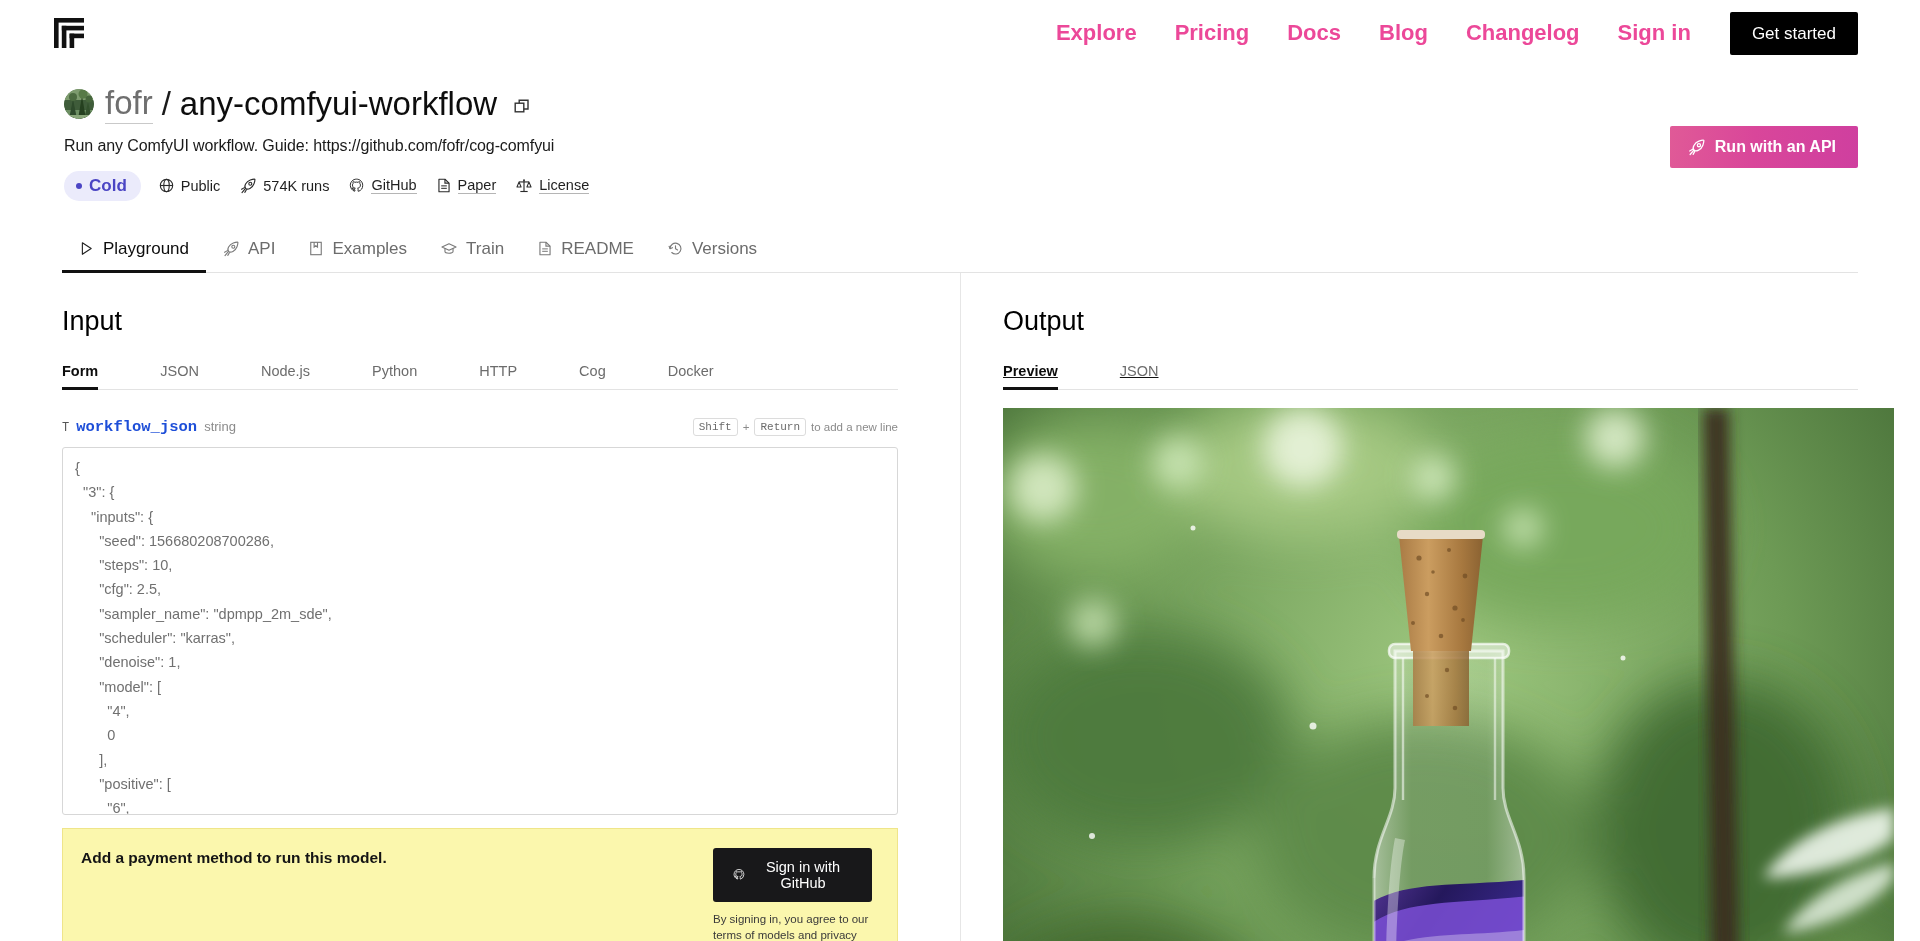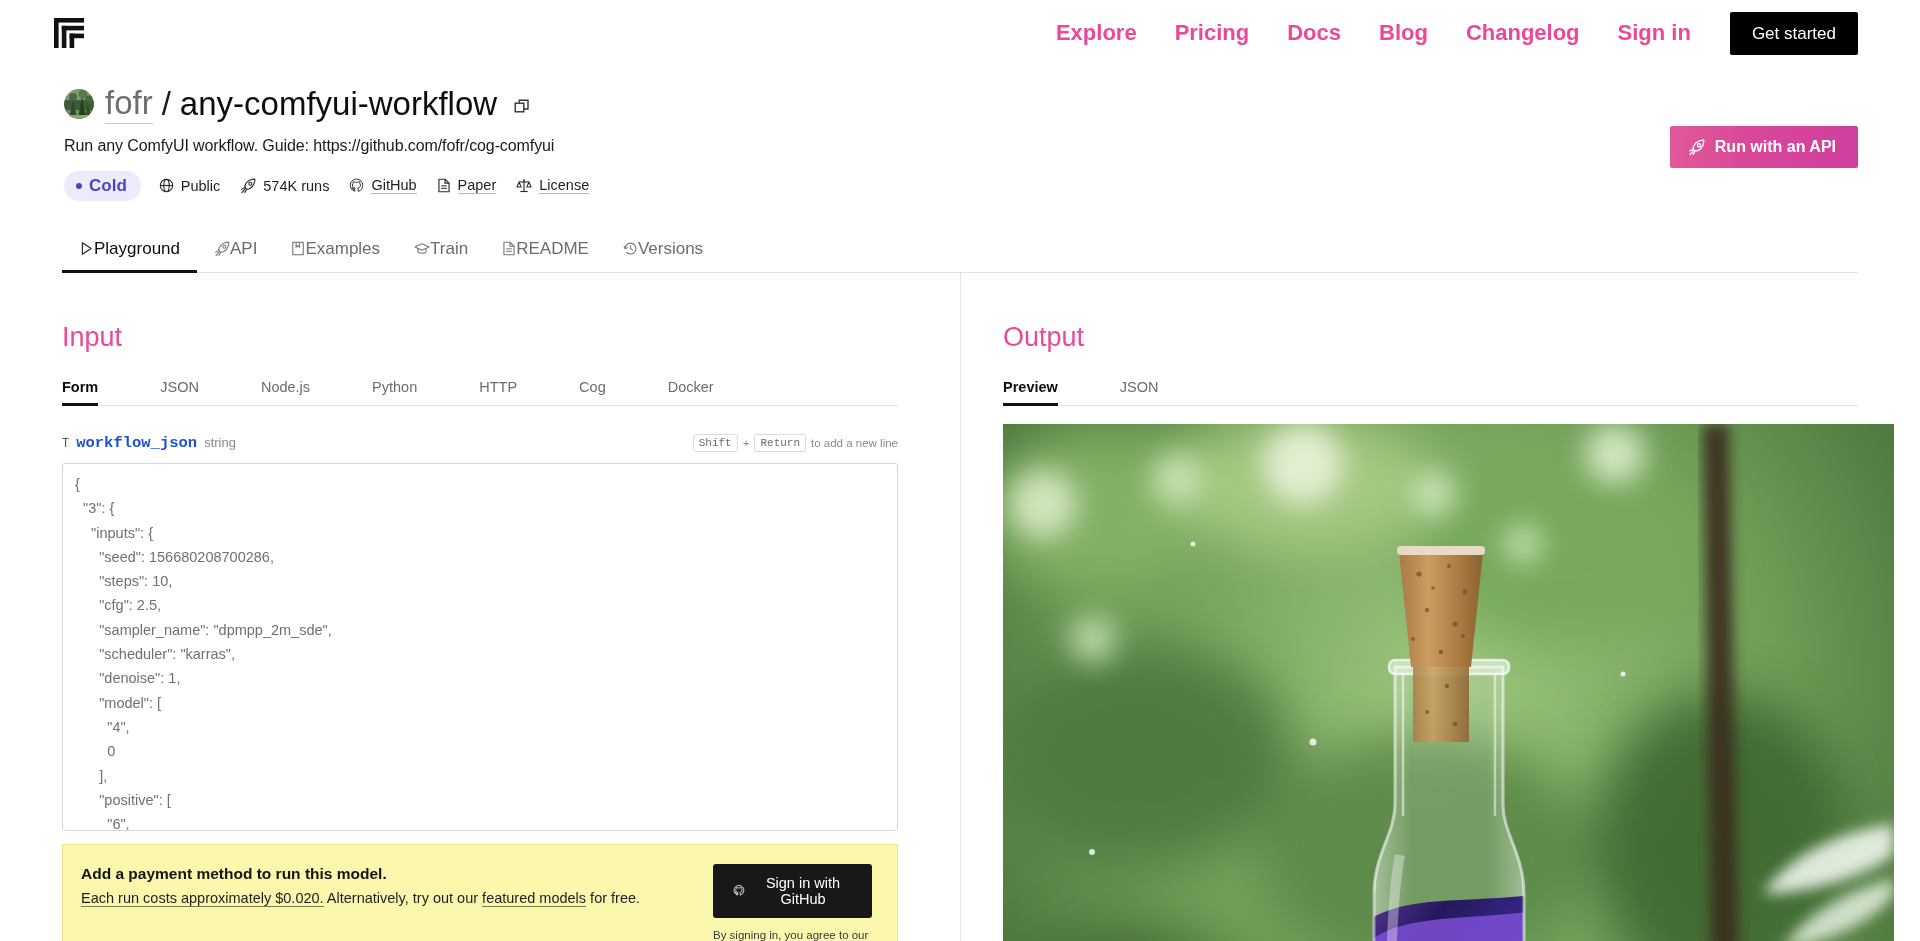--- a/index.html
+++ b/index.html
@@ -76,42 +76,42 @@
     padding: 12px 22px 12px 18px; display: inline-flex; align-items: center; gap: 10px;
     cursor: pointer; border: none; font-family: inherit; border-radius: 2px;
   }
 
   
   .maintabs {
     display: flex; align-items: flex-end; gap: 0;
     margin: 30px 62px 0 62px; border-bottom: 1px solid #e3e3e3;
   }
   .mtab {
-    display: inline-flex; align-items: center; gap: 0;
+    display: inline-flex; align-items: center; gap: 9px;
     font-size: 17px; color: #6c6c6c; padding: 8px 17px 13px 17px;
     cursor: pointer; position: relative; white-space: nowrap;
   }
   .mtab.active { color: #0d0d0d; }
   .mtab.active::after {
     content: ""; position: absolute; left: 0; right: 0; bottom: -1px;
     height: 2.5px; background: #111;
   }
 
   
   .columns { display: flex; height: 701px; }
   .col-left { width: 960px; padding: 0 62px 0 62px; position: relative; }
   .col-right { flex: 1; border-left: 1px solid #e6e6e6; padding: 0 0 0 42px; position: relative; }
 
-  .sec-title { font-size: 27px; font-weight: 400; color: #ec4899; margin-top: 49px; }
+  .sec-title { font-size: 27px; font-weight: 400; color: #000000; margin-top: 33px; }
 
   .subtabs {
     display: flex; align-items: flex-start;
     margin-top: 22px; border-bottom: 1px solid #e3e3e3; gap: 34px;
   }
-  .subtabs.right { margin-right: 62px; }
+  .subtabs.right { margin-right: 62px; text-decoration: underline; }
   .stab {
     font-size: 14.5px; color: #6c6c6c; padding: 4px 0 10px 0;
     margin-right: 28px; cursor: pointer; position: relative; white-space: nowrap;
   }
   .stab.active { color: #0d0d0d; font-weight: 700; }
   .stab.active::after {
     content: ""; position: absolute; left: 0; right: 0; bottom: -1px;
     height: 2.5px; background: #111;
   }
 
@@ -379,21 +379,20 @@
         "4",
         0
       ],
       "positive": [
         "6",
         0</div>
 
     <div class="banner">
       <div class="banner-left">
         <div class="banner-title">Add a payment method to run this model.</div>
-        <div class="banner-sub"><span class="u">Each run costs approximately $0.020.</span><span> Alternatively, try out our </span><span class="u">featured models</span><span> for free.</span></div>
       </div>
       <div class="banner-right">
         <button class="gh-btn">
           <svg width="15" height="15" viewBox="0 0 16 16">
             <path d="M8 1.2C4.3 1.2 1.4 4.1 1.4 7.8c0 2.9 1.9 5.4 4.5 6.3.3.1.4-.1.4-.3v-1.2c-1.8.4-2.2-.8-2.2-.8-.3-.8-.8-1-.8-1-.6-.4 0-.4 0-.4.7 0 1 .7 1 .7.6 1 1.6.7 2 .5 0-.4.2-.7.4-.9-1.5-.2-3-.7-3-3.2 0-.7.3-1.3.7-1.8-.1-.2-.3-.9.1-1.8 0 0 .5-.2 1.8.7a6 6 0 0 1 3.3 0c1.3-.9 1.8-.7 1.8-.7.4.9.1 1.6.1 1.8.4.5.7 1.1.7 1.8 0 2.5-1.5 3-3 3.2.2.2.5.6.5 1.3v1.9c0 .2.1.4.4.3A6.7 6.7 0 0 0 14.6 7.8C14.6 4.1 11.7 1.2 8 1.2Z" fill="none" stroke="#fff" stroke-width="1.05"></path>
           </svg>
           <span>Sign in with GitHub</span>
         </button>
         <div class="terms"><span>By signing in, you agree to our</span> <span class="u">terms of models</span><span> and </span><span class="u">privacy policy</span></div>
       </div>

